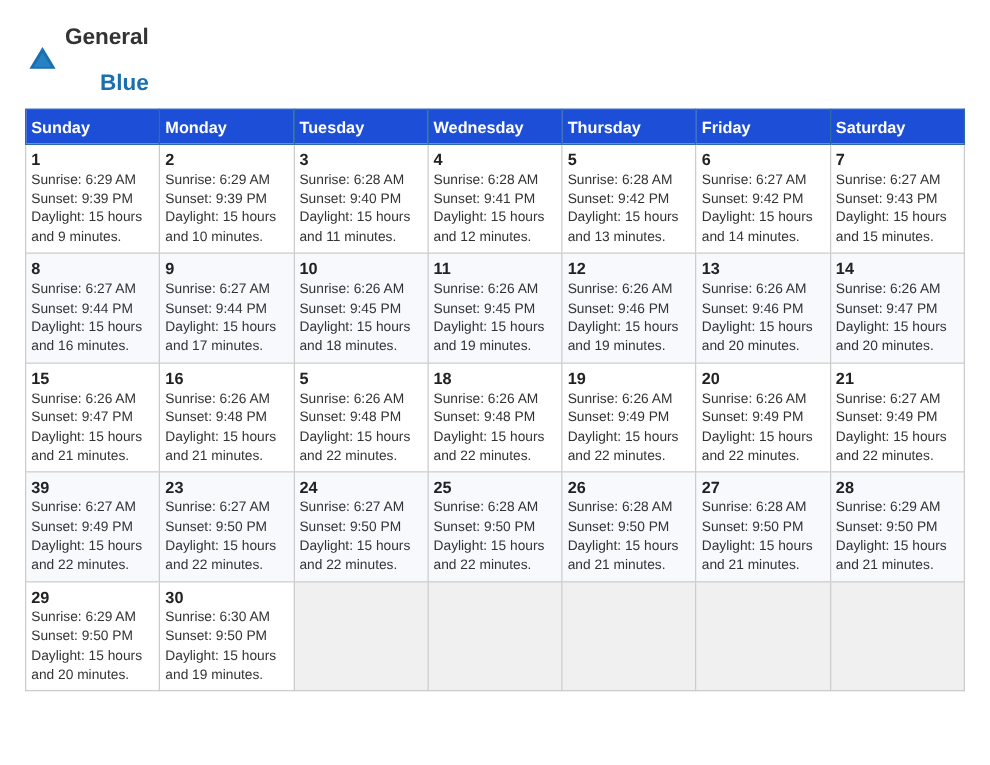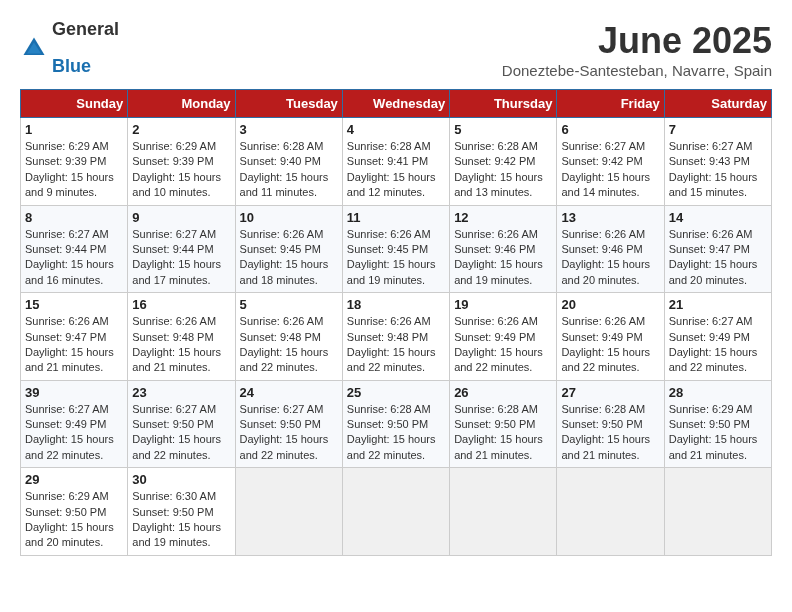--- a/index.html
+++ b/index.html
@@ -17,20 +17,21 @@
       margin-bottom: 10px;
     }
     .logo {
       display: flex;
       align-items: center;
     }
     .logo-text {
       display: flex;
       flex-direction: column;
       line-height: 1.1;
+      text-align: right;
     }
     .logo-general {
       font-size: 18px;
       font-weight: bold;
       color: #333;
     }
     .logo-blue {
       font-size: 18px;
       font-weight: bold;
       color: #1a6faf;
@@ -52,24 +53,24 @@
     .calendar-subtitle {
       font-size: 15px;
       color: #555;
     }
     table {
       width: 100%;
       border-collapse: collapse;
       font-size: 11px;
     }
     thead tr th {
-      background-color: #b91c1c;
+      background-color: #1d4ed8;
       color: #fff;
       padding: 6px 4px;
-      text-align: right;
+      text-align: left;
       font-size: 13px;
       font-weight: bold;
       border: 1px solid #2e6da4;
     }
     tbody tr td {
       vertical-align: top;
       border: 1px solid #ccc;
       padding: 4px;
       height: 80px;
       width: 107px;
@@ -101,24 +102,20 @@
   <div class="logo">
     <svg class="logo-icon" viewBox="0 0 40 40">
       <polygon points="20,5 35,30 5,30" fill="#1a6faf"></polygon>
       <polygon points="20,12 30,28 10,28" fill="#2e90d1" opacity="0.6"></polygon>
     </svg>
     <div class="logo-text">
       <span class="logo-general">General</span>
       <span class="logo-blue">Blue</span>
     </div>
   </div>
-  <div class="title-area">
-    <div class="calendar-title">June 2025</div>
-    <div class="calendar-subtitle">Doneztebe-Santesteban, Navarre, Spain</div>
-  </div>
 </div>
 
 <table>
   <thead>
     <tr>
     <th>Sunday</th>
         <th>Monday</th>
         <th>Tuesday</th>
         <th>Wednesday</th>
         <th>Thursday</th>

